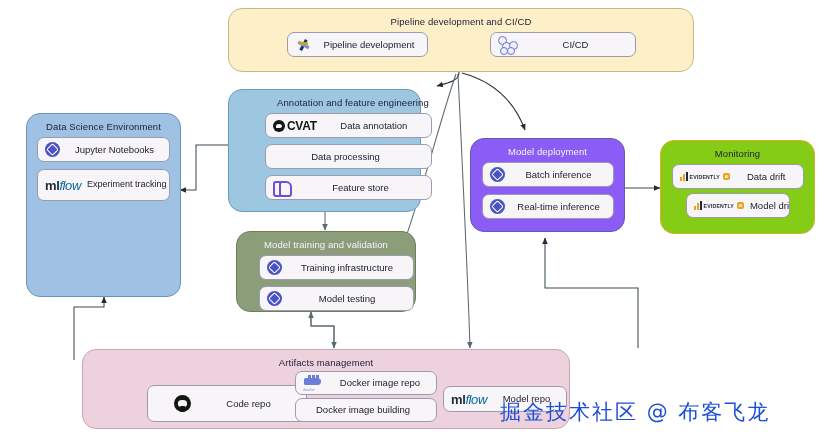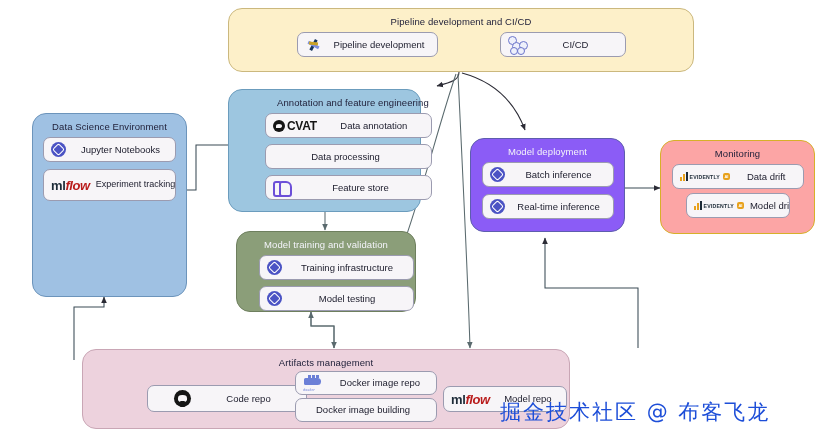--- a/index.html
+++ b/index.html
@@ -73,21 +73,21 @@
   }
   .chip.noicon .lbl { padding-left: 0; }
   .chip .lbl.two { font-size: 9px; }
 
   
   .p-pipeline { background: #fdf0c9; border: 1.4px solid #cbb87e; }
   .p-dse      { background: #9fc1e3; border: 1.4px solid #6c94bb; }
   .p-annot    { background: #9dc6e0; border: 1.4px solid #6b9cbd; padding-left: 48px; }
   .p-train    { background: #8b9e79; border: 1.4px solid #6e7f5e; }
   .p-deploy   { background: #8b5cf6; border: 1.4px solid #5e5dae; }
-  .p-monitor  { background: #fca5a5; border: 1.4px solid #d7b028; }
+  .p-monitor  { background: #84cc16; border: 1.4px solid #d7b028; }
   .p-artifact { background: #edd2dd; border: 1.4px solid #c9a6b5; }
 
   .p-train .panel-title,
   .p-deploy .panel-title { color: #f4f4fa; }
 
   
   .k8s {
     width: 15px; height: 15px; border-radius: 50%;
     background: #4b53c4;
     display: flex; align-items: center; justify-content: center;
@@ -97,21 +97,21 @@
     width: 7px; height: 7px;
     border: 1.6px solid #fff;
     border-radius: 2px;
     transform: rotate(45deg);
   }
   .mlflow {
     font-size: 13px; font-weight: bold;
     letter-spacing: -.4px; line-height: 1;
     color: #1d2b38; white-space: nowrap;
   }
-  .mlflow i { color: #b91c1c; font-style: italic; font-weight: bold; }
+  .mlflow i { color: #0369a1; font-style: italic; font-weight: normal; }
   .cvat { display: flex; align-items: center; gap: 2px; }
   .cvat .dot {
     width: 12px; height: 12px; border-radius: 50%;
     background: #151515; position: relative;
   }
   .cvat .dot::after {
     content:""; position:absolute; left:3px; top:4px;
     width:6px; height:4px; background:#f7f5f8; border-radius:50% 50% 50% 0;
   }
   .cvat .tx { font-size: 12px; font-weight: bold; color: #151515; letter-spacing: -.3px; }
@@ -238,36 +238,36 @@
       <div class="chip" style="width:141px;">
         <span class="ico">
           <span class="airflow">
               <i class="blade b-a"></i>
               <i class="blade b-b"></i>
               <i class="blade b-c"></i>
             </span>
         </span>
         <span class="lbl">Pipeline development</span>
       </div>
-      <div class="chip" style="width:126px;">
+      <div class="chip" style="width:146px;">
         <span class="ico">
           <span class="cicd">
               <span class="n1"></span>
               <span class="n2"></span>
               <span class="n3"></span>
               <span class="n4"></span>
               <span class="n5"></span>
             </span>
         </span>
         <span class="lbl">CI/CD</span>
       </div>
     </div>
   </div>
 
-  <div class="panel p-dse" style="left:32px; top:113px; width:155px; height:184px;">
+  <div class="panel p-dse" style="left:26px; top:113px; width:155px; height:184px;">
     <div class="panel-title">Data Science Environment</div>
     <div class="items">
       <div class="chip" style="width:133px;">
         <span class="ico">
             <span class="k8s"></span>
           </span>
         <span class="lbl">Jupyter Notebooks</span>
       </div>
       <div class="chip" style="width:133px; height:32px;">
         <span class="ico">
@@ -371,21 +371,21 @@
             </span>
         </span>
         <span class="lbl">Model drift</span>
       </div>
     </div>
   </div>
 
   <div class="panel p-artifact" style="left:82px; top:349px; width:488px; height:80px;">
     <div class="panel-title">Artifacts management</div>
     <div style="position:relative; height:52px;">
-      <div class="chip" style="position:absolute; left:64px; top:12px; width:160px; height:27px;padding-left:19px;">
+      <div class="chip" style="position:absolute; left:64px; top:12px; width:160px; height:37px;padding-left:19px;">
         <span class="ico">
             <span class="github"></span>
           </span>
         <span class="lbl">Code repo</span>
       </div>
       <div class="chip" style="position:absolute; left:212px; top:-2px; width:142px; height:24px;">
         <span class="ico">
           <span class="docker">
               <i class="cube c1"></i>
               <i class="cube c2"></i>

